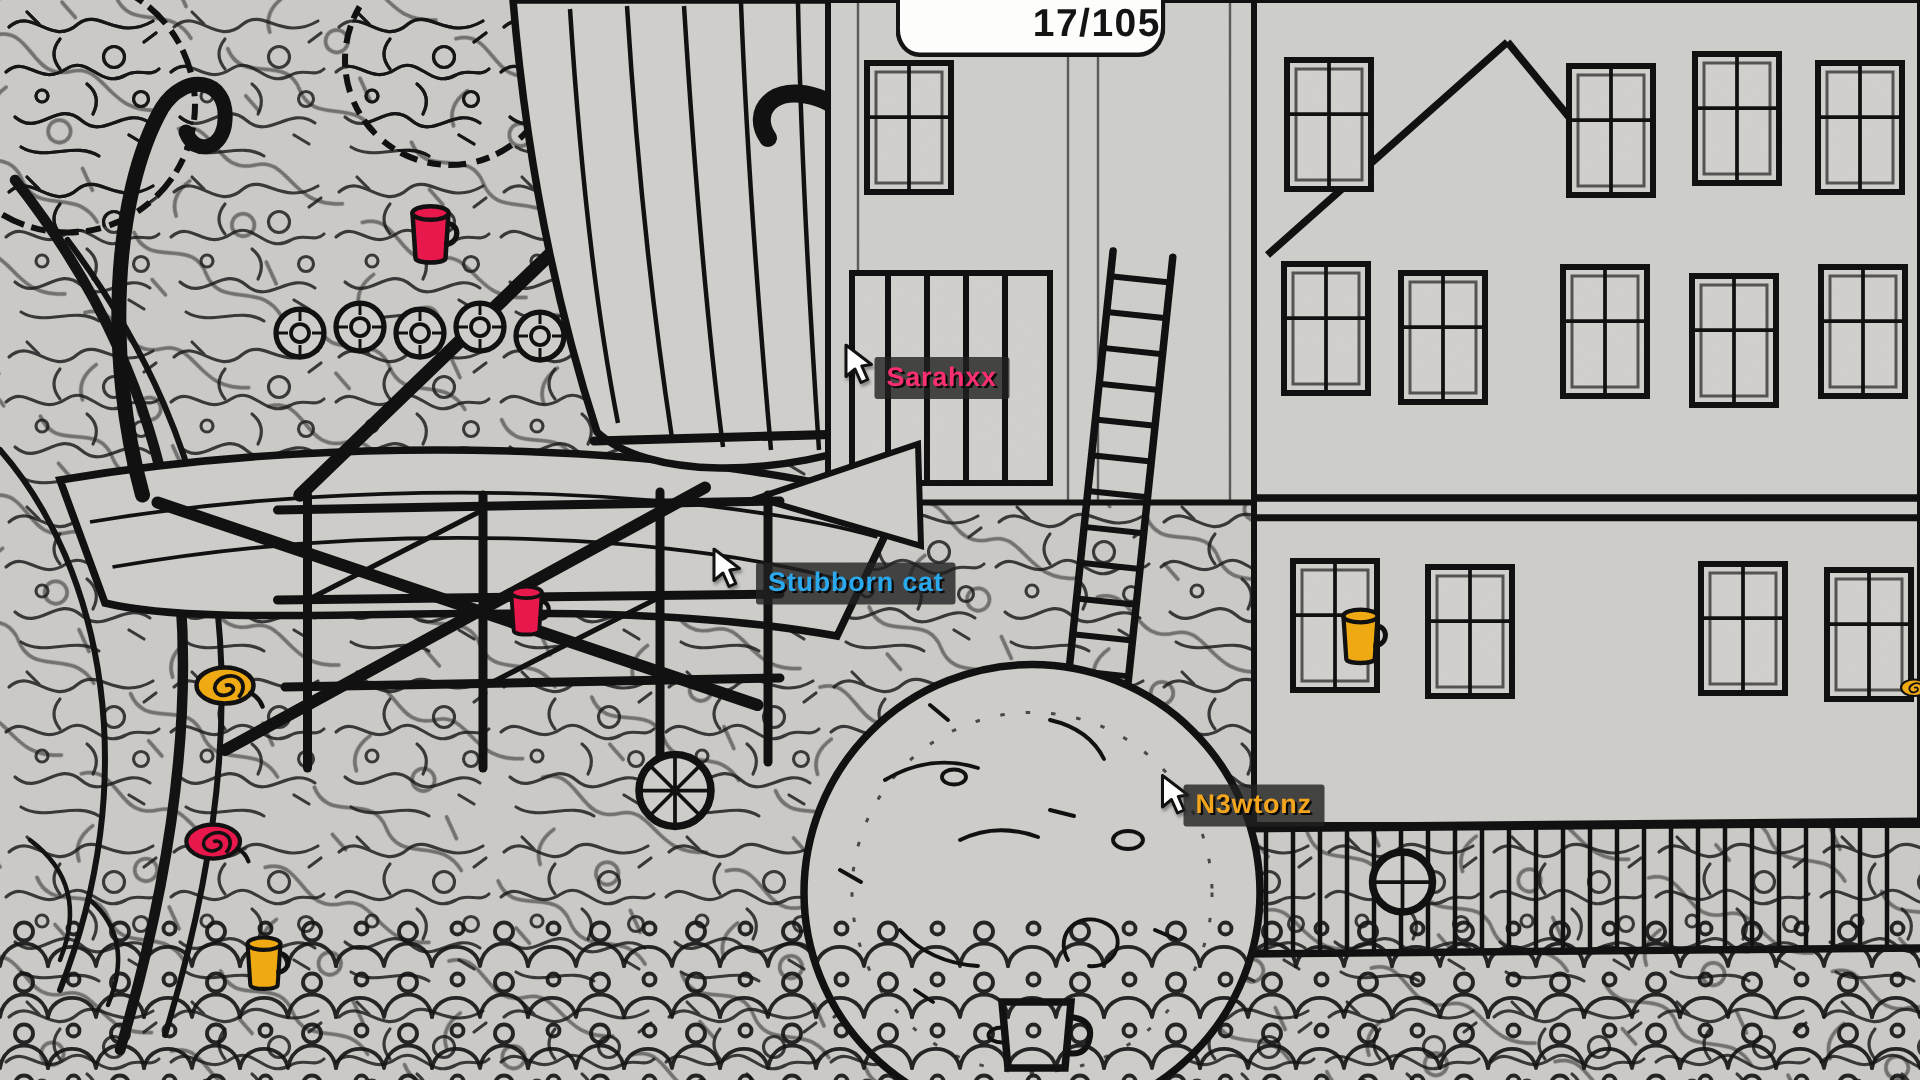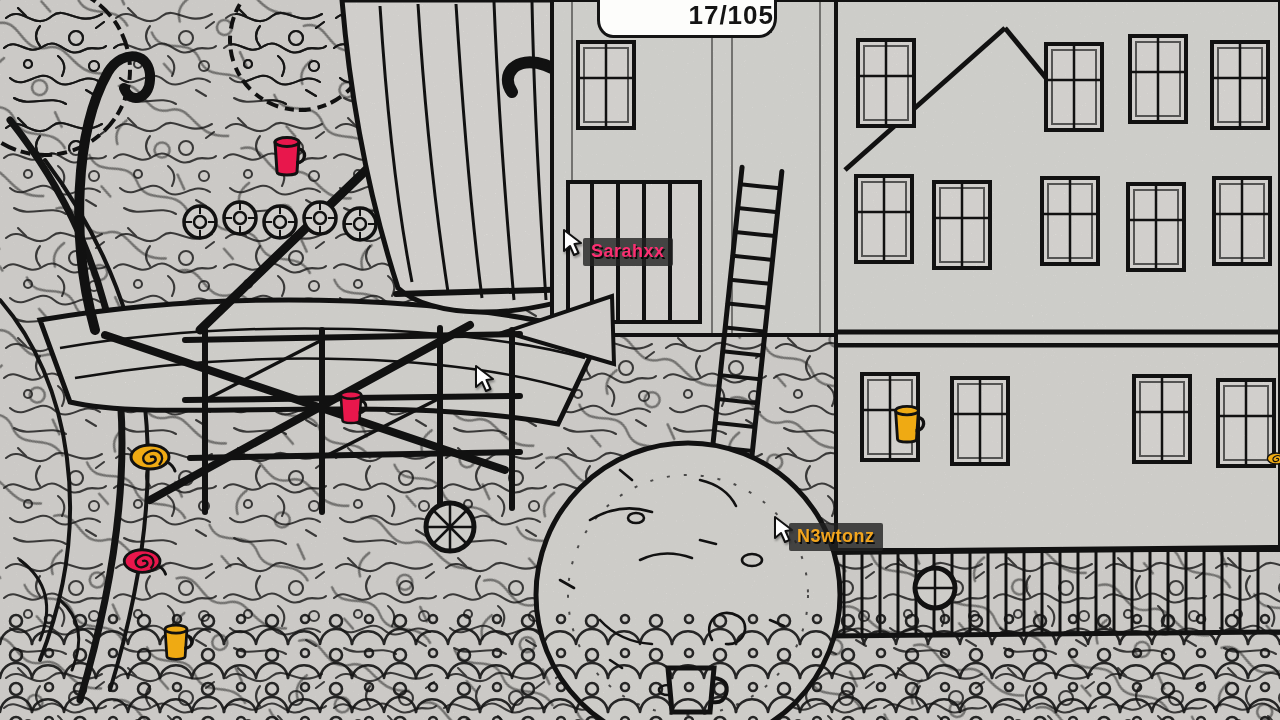--- a/index.html
+++ b/index.html
@@ -321,20 +321,21 @@
       <div class="player">
     <svg class="player-cursor" viewBox="0 0 24 28" style="left: 562px; top: 229px;">
       <path d="M2,1 L2,22 L8,17 L12,26 L16.5,24 L12.5,15 L19,14 Z" fill="#ffffff" stroke="#111111" stroke-width="2" stroke-linejoin="round"></path>
     </svg>
     <span class="player-label" style="left: 583px; top: 238px; color: rgb(251, 46, 113); background: rgba(32, 32, 32, 0.8);">Sarahxx</span>
   </div>
       <div class="player">
     <svg class="player-cursor" viewBox="0 0 24 28" style="left: 474px; top: 365px;">
       <path d="M2,1 L2,22 L8,17 L12,26 L16.5,24 L12.5,15 L19,14 Z" fill="#ffffff" stroke="#111111" stroke-width="2" stroke-linejoin="round"></path>
     </svg>
+    <span class="player-label" style="left: 504px; top: 375px; color: rgb(42, 169, 238); background: rgba(32, 32, 32, 0.8);">Stubborn cat</span>
   </div>
       <div class="player">
     <svg class="player-cursor" viewBox="0 0 24 28" style="left: 773px; top: 516px;">
       <path d="M2,1 L2,22 L8,17 L12,26 L16.5,24 L12.5,15 L19,14 Z" fill="#ffffff" stroke="#111111" stroke-width="2" stroke-linejoin="round"></path>
     </svg>
     <span class="player-label" style="left: 789px; top: 523px; color: rgb(243, 165, 29); background: rgba(32, 32, 32, 0.8);">N3wtonz</span>
   </div>
     </div>
 
   <div class="counter">

